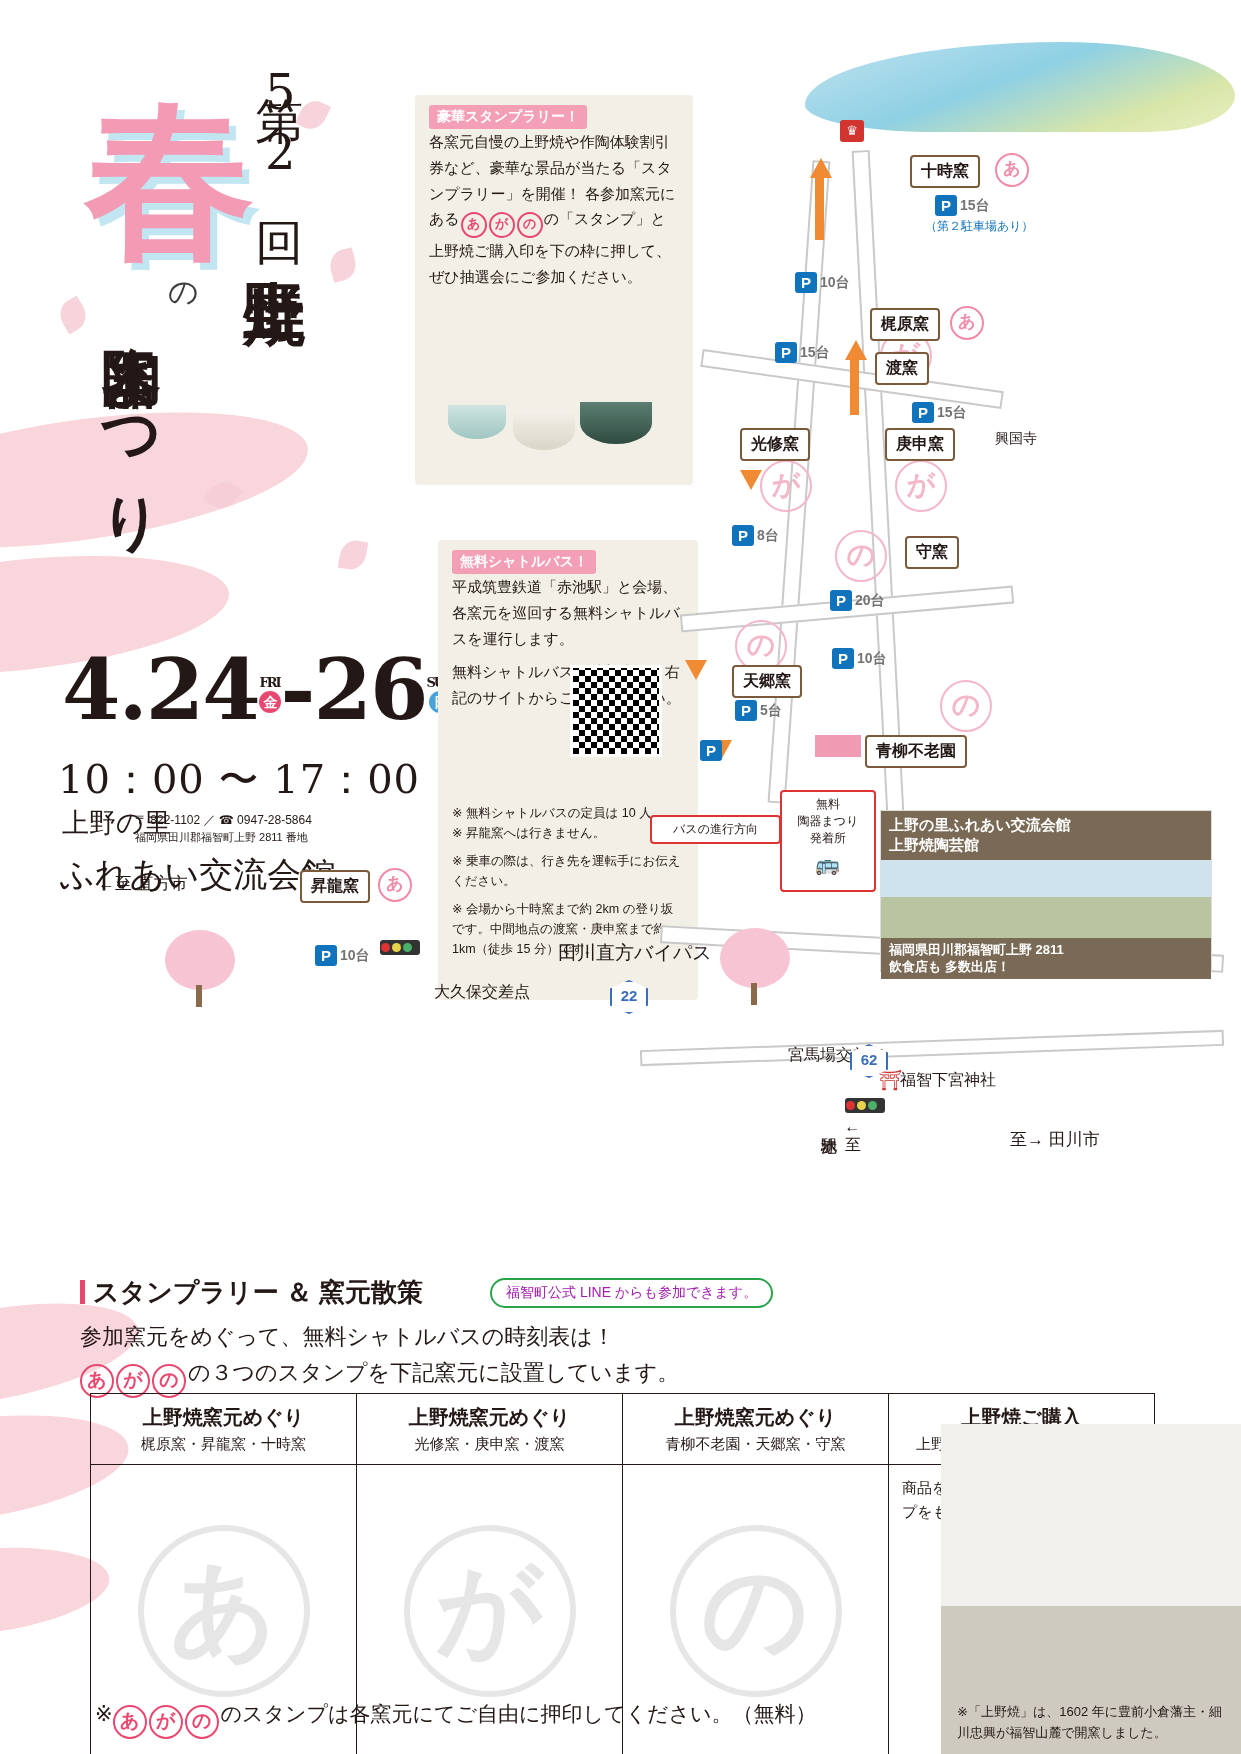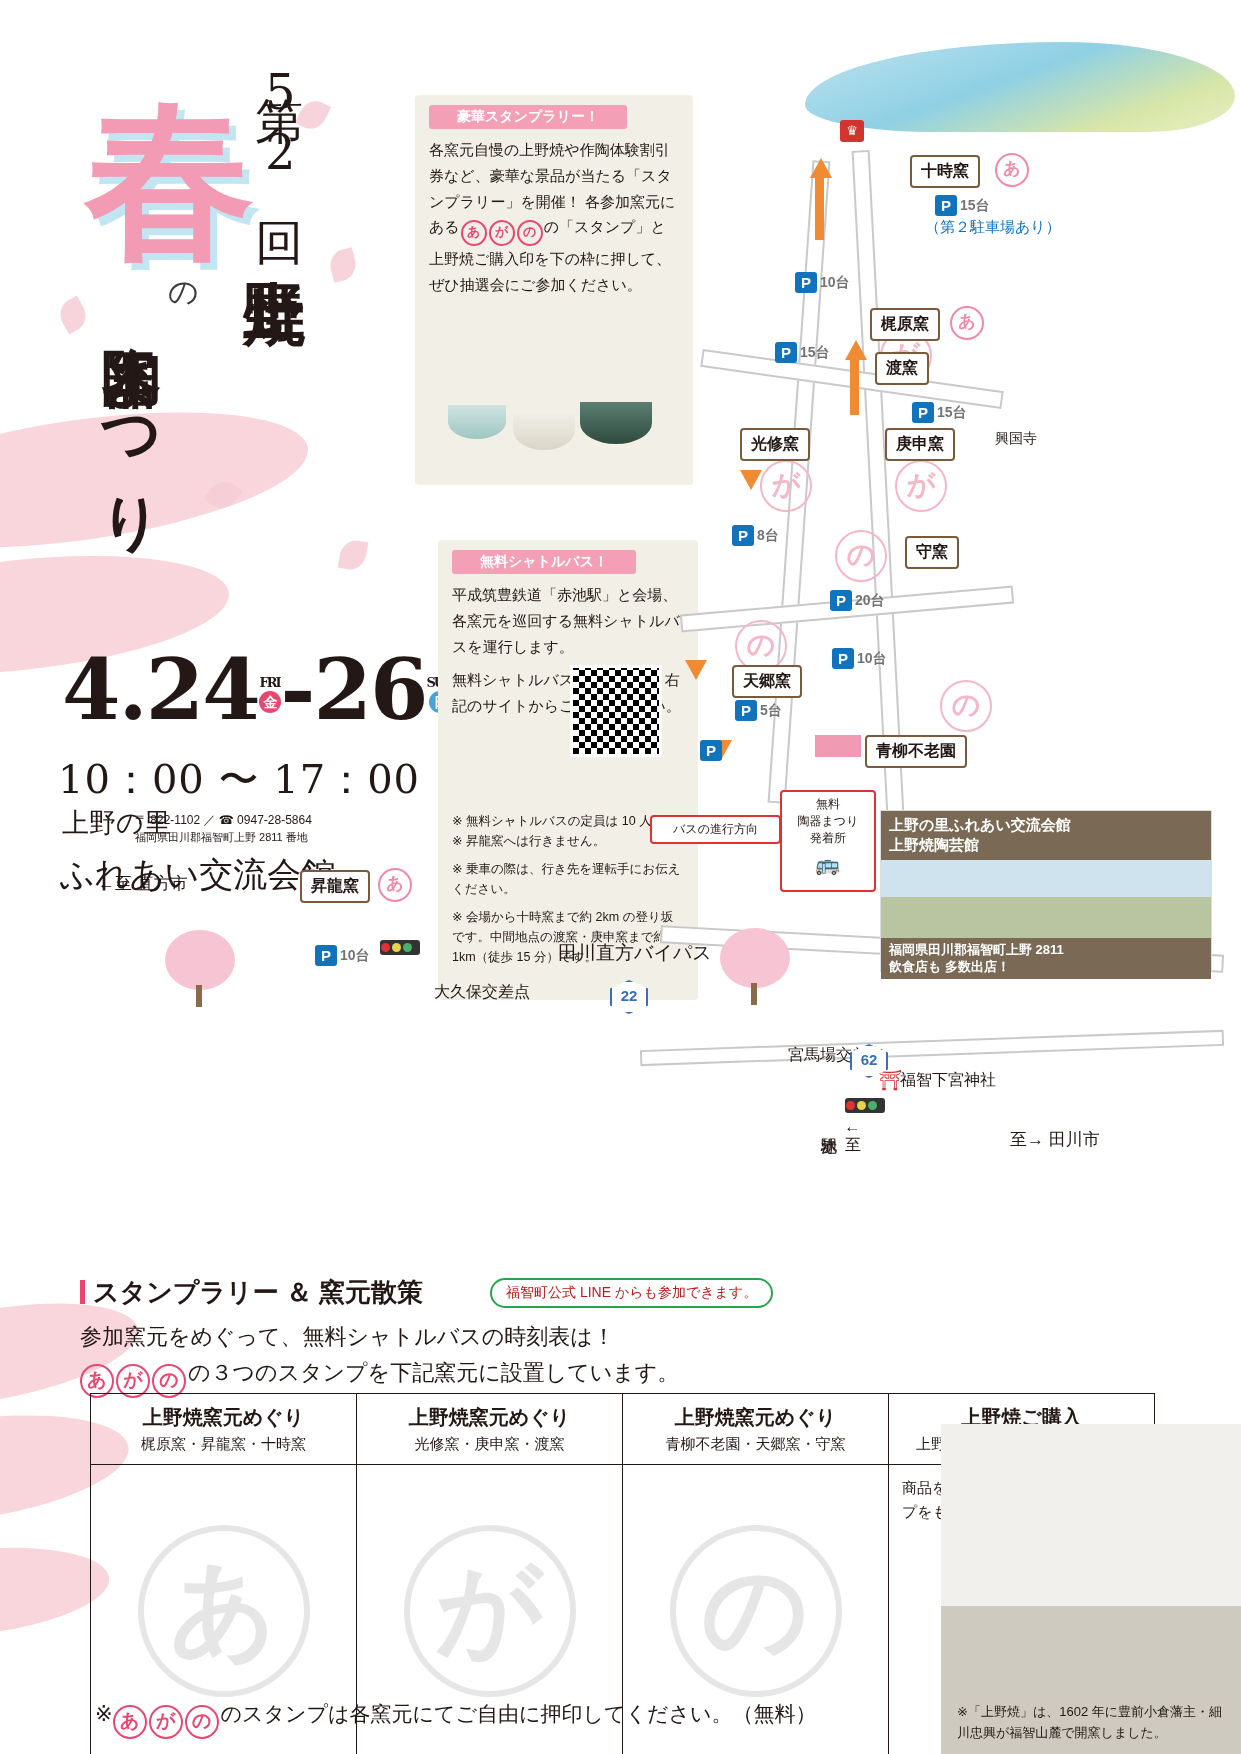--- a/index.html
+++ b/index.html
@@ -59,21 +59,21 @@
   #venue-1{position:absolute;left:62px;top:805px;font-size:27px;
     font-family:"DejaVu Serif","Liberation Serif",serif;}
   #venue-contact{position:absolute;left:135px;top:812px;font-size:12px;}
   #venue-addr{position:absolute;left:135px;top:830px;font-size:11px;}
   #venue-2{position:absolute;left:60px;top:852px;font-size:34px;
     font-family:"DejaVu Serif","Liberation Serif",serif;}
 
   
   .infobox{position:absolute;background:#f2efe6;border-radius:4px;padding:10px 14px;}
   .box-tag{display:inline-block;background:#f3a0b7;color:#fff;font-weight:bold;
-    font-size:14px;padding:3px 28px;border-radius:3px;margin-bottom:8px;}
+    font-size:14px;padding:3px 8px;border-radius:3px;margin-bottom:0;}
   .infobox p{margin:0;font-size:15px;line-height:1.72;color:#231815;}
   .infobox p.small{font-size:12.5px;line-height:1.6;}
   #stamp-box{left:415px;top:95px;width:250px;height:370px;}
   #bus-box{left:438px;top:540px;width:232px;height:440px;}
 
   .agano-inline{display:inline-block;width:22px;height:22px;border-radius:50%;
     border:2px solid #e8486f;color:#e8486f;font-size:13px;font-weight:bold;
     text-align:center;line-height:19px;margin:0 1px;vertical-align:-4px;}
 
   .bowl{position:absolute;border-radius:0 0 50% 50%;}
@@ -126,21 +126,21 @@
   .hexroute{position:absolute;width:34px;height:30px;background:#fff;border:2px solid #3a6fb5;
     color:#3a6fb5;font-size:15px;font-weight:bold;text-align:center;line-height:27px;
     clip-path:polygon(50% 0,100% 25%,100% 75%,50% 100%,0 75%,0 25%);}
 
   
   #rally{left:80px;top:1275px;width:1090px;}
   #rally-title{font-size:26px;font-weight:bold;}
   #rally-title span.bar{display:inline-block;width:5px;height:24px;background:#e8486f;
     vertical-align:-3px;margin-right:8px;}
   #line-pill{position:absolute;left:490px;top:1278px;border:2px solid #2aa44b;border-radius:18px;
-    padding:4px 14px;font-size:14px;color:#b91c1c;}
+    padding:4px 14px;font-size:14px;color:#a21caf;}
   #rally-sub1{font-size:22px;margin-top:12px;}
   #rally-sub2{font-size:22px;margin-top:6px;}
   .agano-line{display:inline-block;width:30px;height:30px;border-radius:50%;
     border:2px solid #e8486f;color:#e8486f;font-weight:bold;font-size:19px;
     text-align:center;line-height:27px;margin-right:2px;vertical-align:-6px;}
 
   table#stamp-table{position:absolute;left:90px;top:1393px;width:1065px;border-collapse:collapse;}
   table#stamp-table td{border:1.5px solid #231815;vertical-align:top;}
   .th-cell{text-align:center;padding:9px 4px;}
   .th-cell .t1{font-size:20px;font-weight:bold;}
@@ -245,21 +245,21 @@
   <div class="kiln-label" style="left:235px;top:312px;">渡窯</div>
 
   <div class="kiln-label" style="left:245px;top:388px;">庚申窯</div>
   <div class="kiln-label" style="left:100px;top:388px;">光修窯</div>
   <div class="kiln-label" style="left:265px;top:496px;">守窯</div>
   <div class="kiln-label" style="left:92px;top:625px;">天郷窯</div>
   <div class="kiln-label" style="left:225px;top:695px;">青柳不老園</div>
 
   <div class="pmark" style="left:295px;top:155px;">P</div>
   <div class="pcount" style="left:320px;top:157px;">15台</div>
-  <div style="position:absolute;left:285px;top:178px;font-size:15px;color:#1273bd;">（第２駐車場あり）</div>
+  <div style="position:absolute;left:285px;top:178px;font-size:12px;color:#1273bd;">（第２駐車場あり）</div>
 
   <div class="pmark" style="left:155px;top:232px;">P</div>
   <div class="pcount" style="left:180px;top:234px;">10台</div>
 
   <div class="pmark" style="left:135px;top:302px;">P</div>
   <div class="pcount" style="left:160px;top:304px;">15台</div>
 
   <div class="pmark" style="left:272px;top:362px;">P</div>
   <div class="pcount" style="left:297px;top:364px;">15台</div>
 

